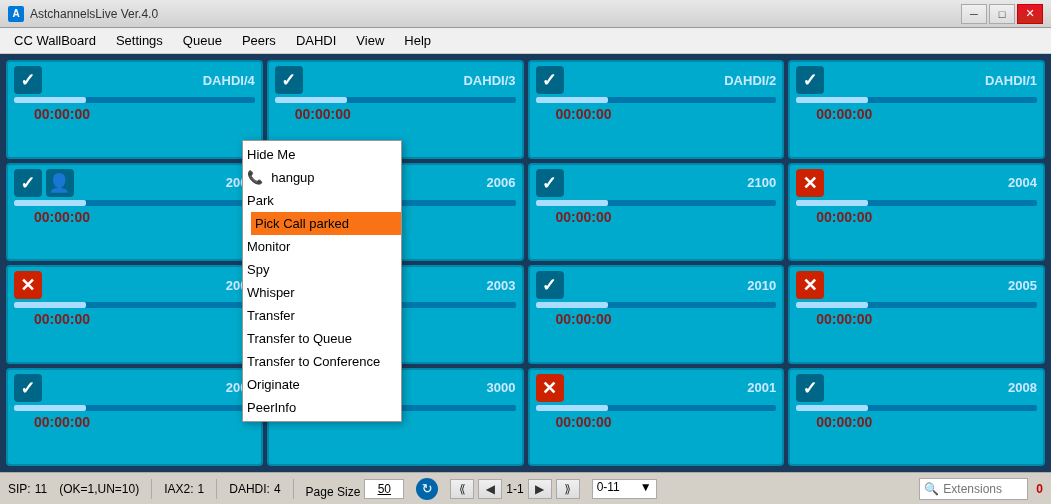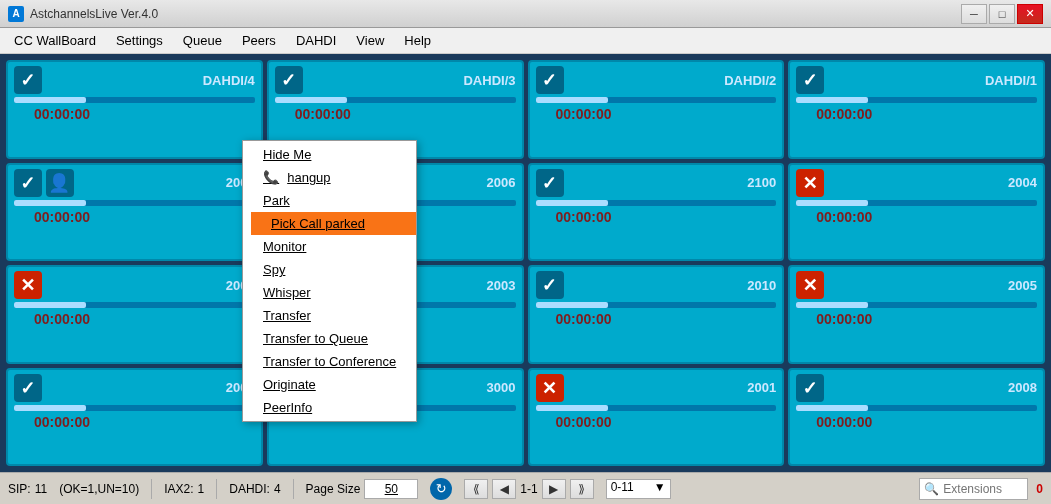--- a/index.html
+++ b/index.html
@@ -134,28 +134,27 @@
       left: 242px;
       top: 140px;
       background: white;
       border: 1px solid #999;
       box-shadow: 2px 2px 8px rgba(0,0,0,0.3);
       z-index: 100;
       min-width: 160px;
       padding: 2px 0;
     }
     .ctx-item {
-      padding: 4px 20px;
+      padding: 4px 4px;
       font-size: 13px;
       color: #000;
       cursor: pointer;
       display: flex;
       align-items: center;
       gap: 8px;
-      text-decoration: underline;
     }
     .ctx-item.highlighted { background: #f97316; margin-left: 8px; }
     .ctx-phone-icon {
       color: #cc0000;
       font-size: 13px;
     }
     
     .status-bar {
       position: absolute;
       bottom: 0;
@@ -164,21 +163,21 @@
       height: 32px;
       background: #d4d0c8;
       border-top: 1px solid #aaa;
       display: flex;
       align-items: center;
       padding: 0 8px;
       gap: 12px;
       font-size: 12px;
       color: #000;
     }
-    .status-item { display: flex; gap: 4px; align-items: center; }
+    .status-item { display: flex; gap: 4px; align-items: flex-end; }
     .status-sep { width: 1px; height: 20px; background: #aaa; }
     .status-right {
       margin-left: auto;
       display: flex;
       align-items: center;
       gap: 8px;
     }
     .page-nav {
       display: flex;
       align-items: center;
@@ -202,21 +201,21 @@
       background: #0066aa;
       border-radius: 50%;
       display: flex;
       align-items: center;
       justify-content: center;
       color: white;
       font-size: 13px;
       cursor: pointer;
     }
     .page-size-input {
-      width: 54px;
+      width: 40px;
       height: 20px;
       border: 1px solid #aaa;
       text-align: center;
       font-size: 12px;
       background: white;
       text-decoration: underline;
     }
     .search-box {
       display: flex;
       align-items: center;

